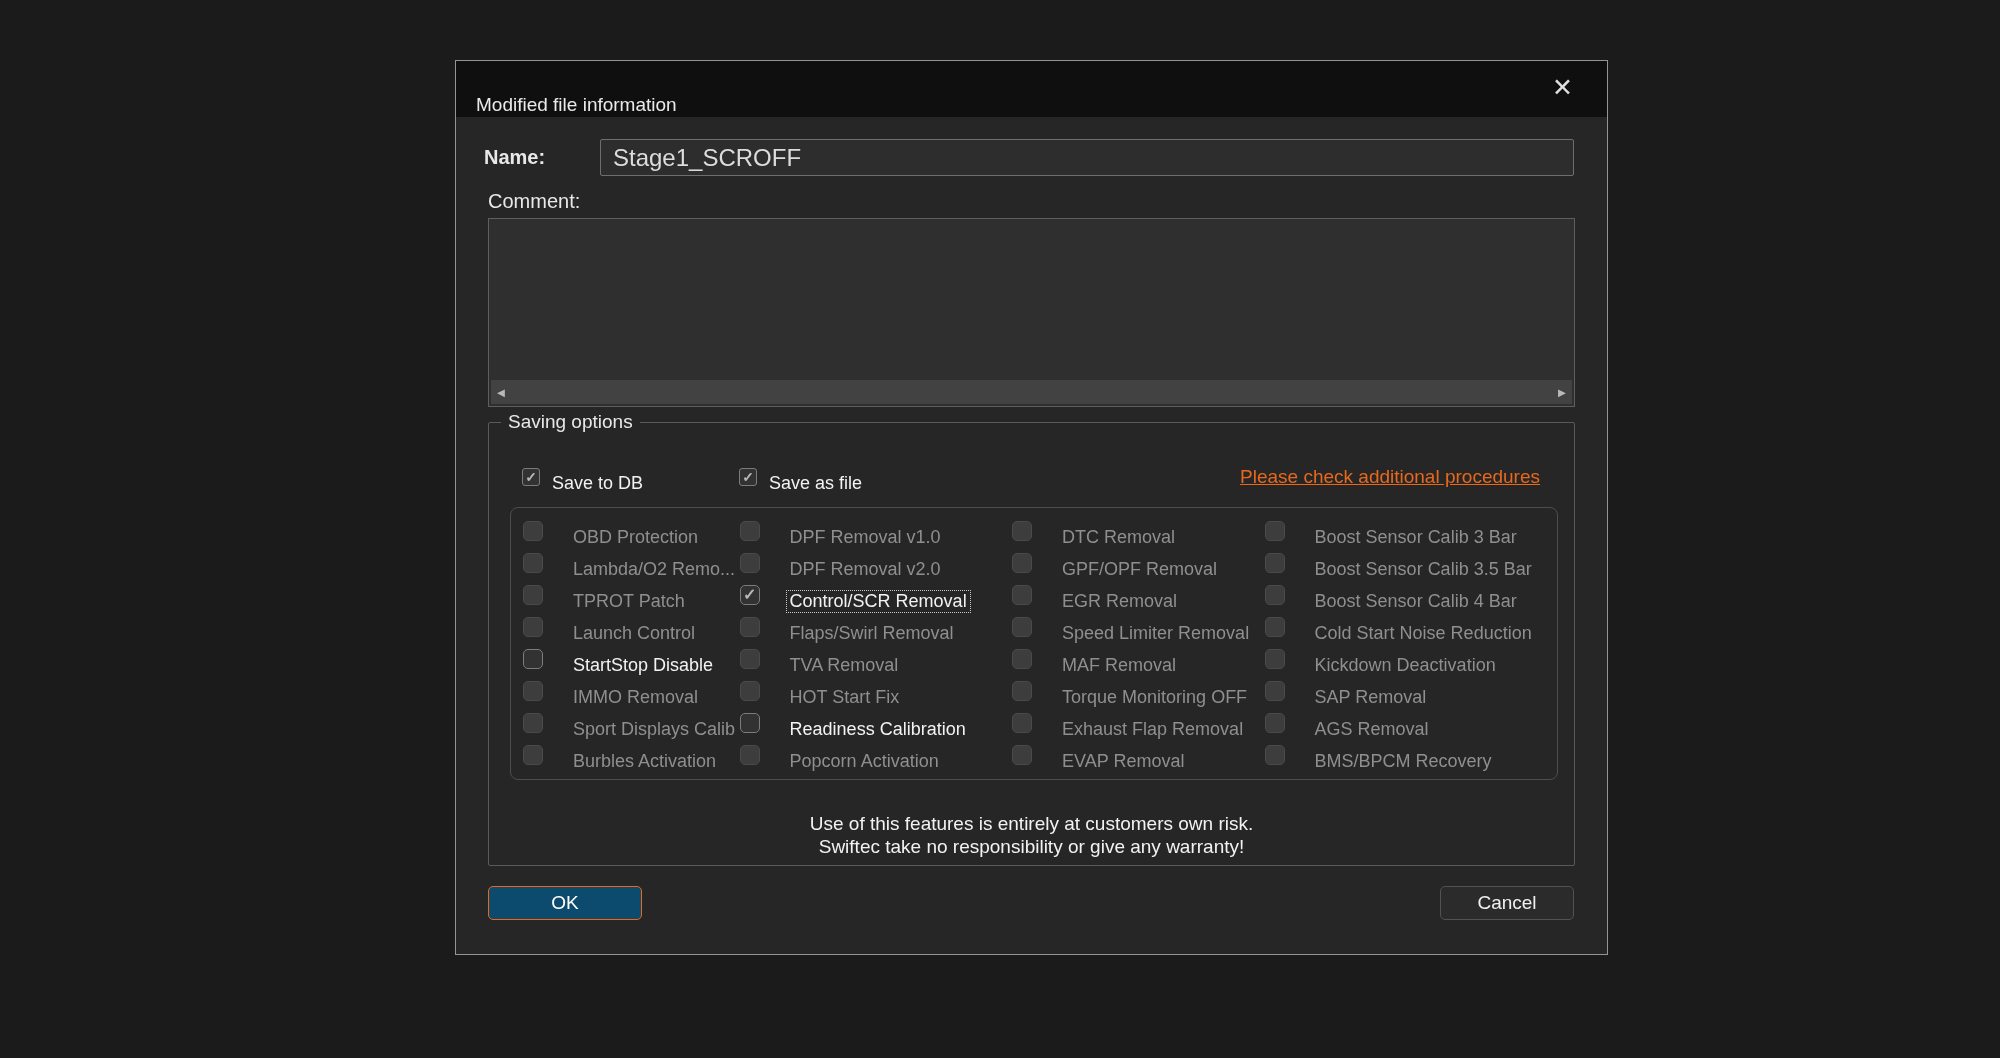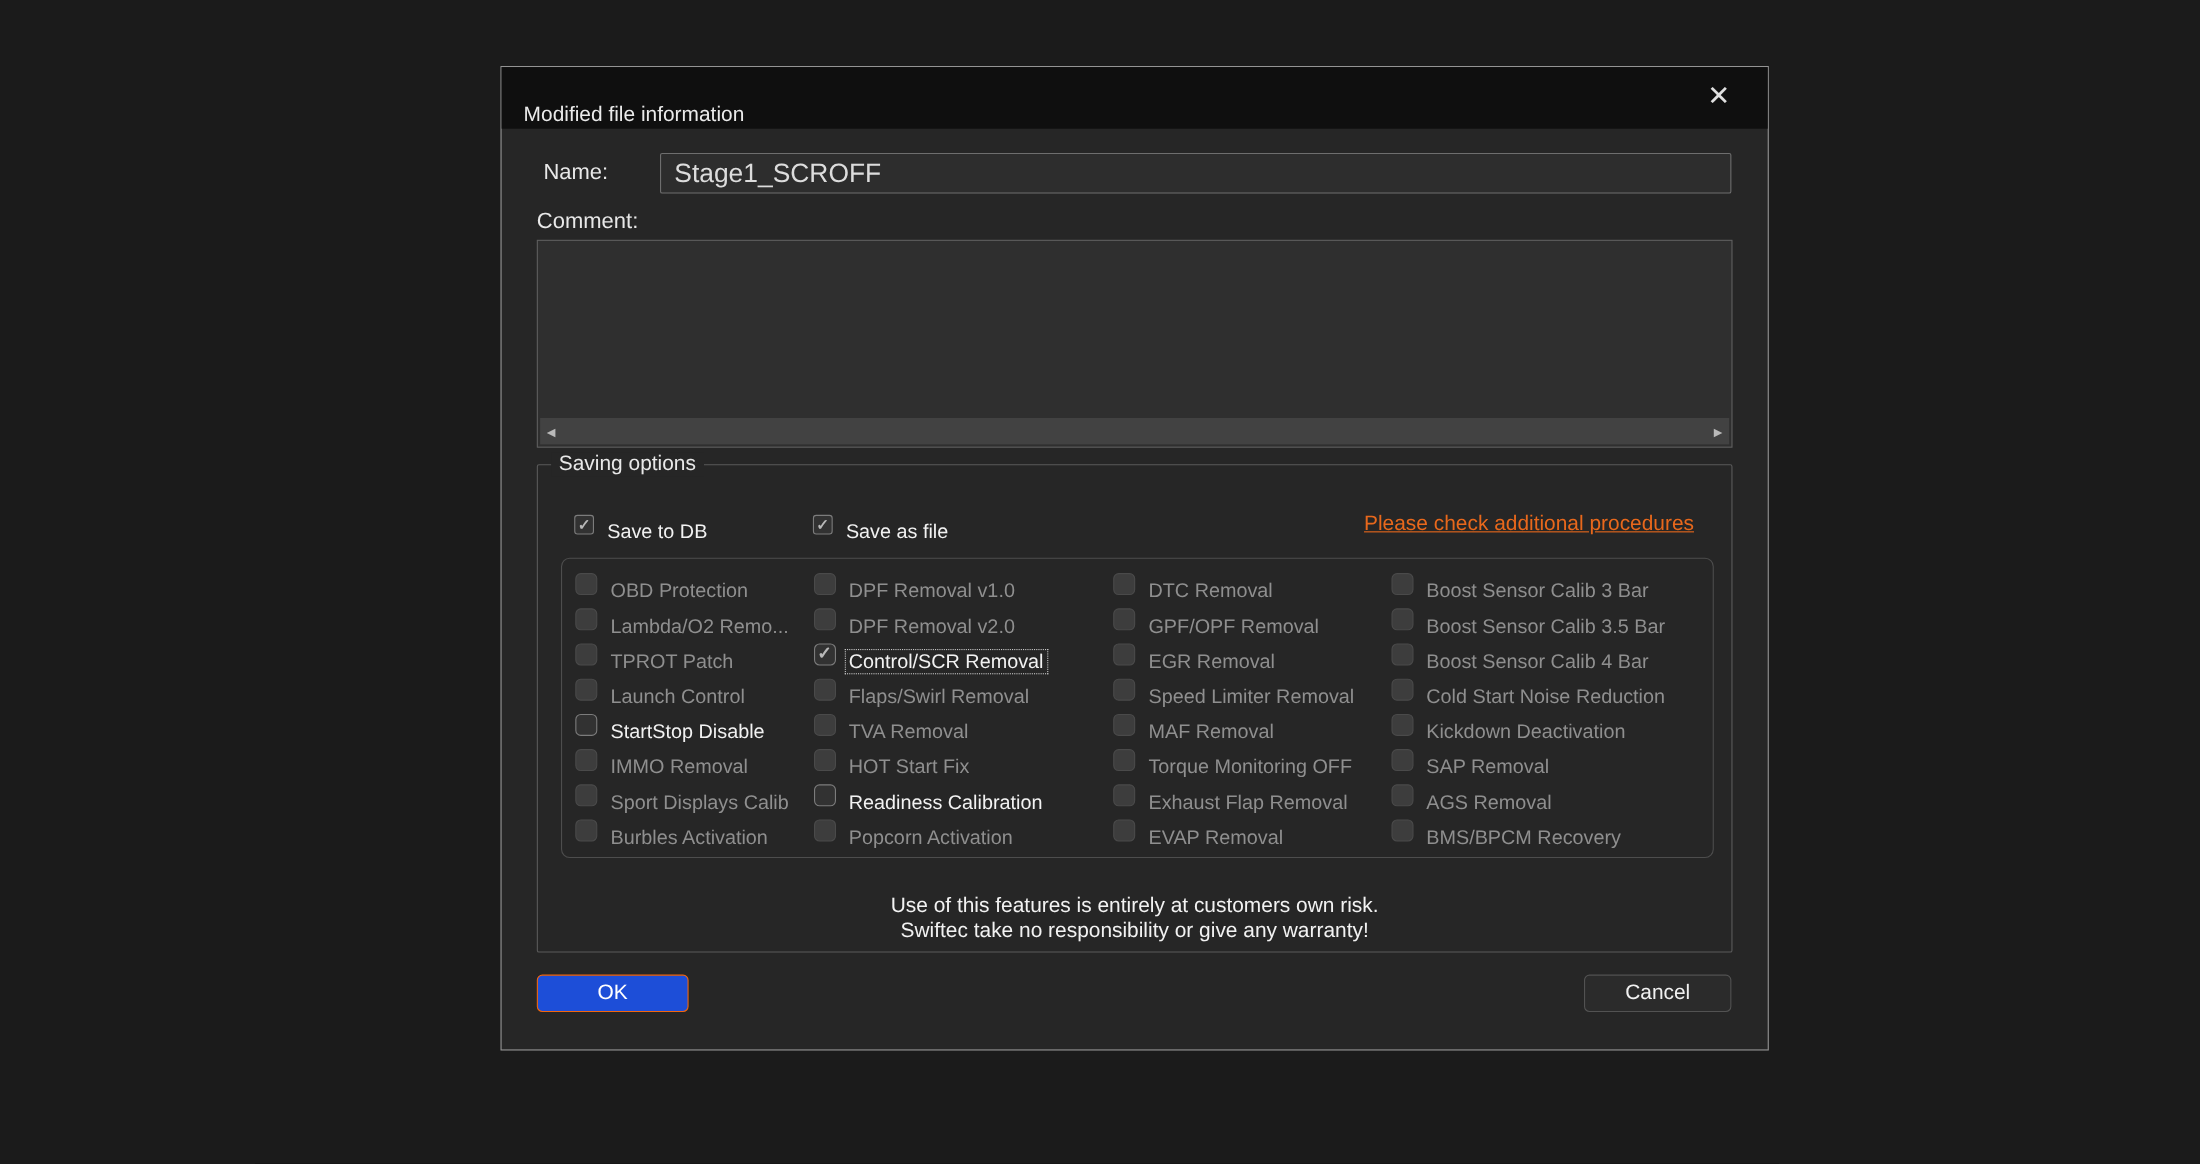--- a/index.html
+++ b/index.html
@@ -53,46 +53,46 @@
   .save-row-item .cb { width:18px; height:18px; border-radius:3px; background:#383838; border-color:#7c7c7c; }
   .save-row-item .mark { font-size:14px; }
 
   .proc-link { position:absolute; right:34px; top:43px; color:#e8681c; font-size:19px;
                text-decoration:underline; cursor:pointer; }
 
   .inner-panel { position:absolute; left:21px; top:84px; width:1048px; height:273px;
                  border:1px solid #4d4d4d; border-radius:8px;
                  display:flex; padding:7px 0 0 12px; }
   .gcol { display:flex; flex-direction:column; }
-  .gcol .gitem { height:32px; }
+  .gcol .gitem { height:32px;gap:18px; }
   .gcol1 { width:217px; } .gcol2 { width:273px; } .gcol3 { width:253px; } .gcol4 { width:293px; }
 
   .warning { position:absolute; left:0; right:0; top:695px; text-align:center;
              color:#f2f2f2; font-size:19px; line-height:23px; }
 
   .btn { position:absolute; top:769px; height:34px; border-radius:5px; font-size:19px;
          display:flex; align-items:center; justify-content:center; cursor:pointer;
          font-family:"Liberation Sans", sans-serif; }
-  .btn-ok { left:32px; width:138px; background:#1d4ed8; color:#ffffff; border:1px solid #f1660e; }
+  .btn-ok { left:32px; width:154px; background:#0c4a6e; color:#ffffff; border:1px solid #f1660e; }
   .btn-cancel { left:984px; width:134px; background:#2b2b2b; color:#f0f0f0; border:1px solid #525252; }
 </style>
 </head>
 <body>
 
 <div class="canvas">
   <div class="dialog">
 
     <div class="titlebar">
       <span class="title">Modified file information</span>
       <span class="close">✕</span>
     </div>
 
     <div class="body">
 
-      <span class="lbl" style="left:38px; top:22px; line-height:37px;">Name:</span>
+      <span class="lbl" style="left:28px; top:22px; line-height:37px;font-weight:bold;">Name:</span>
       <input class="name-input" type="text" value="Stage1_SCROFF" style="">
 
       <span class="lbl" style="left:32px; top:73px;">Comment:</span>
       <div class="comment-box">
         <textarea class="comment-text" value="" style=""></textarea>
         <div class="hscroll">
           <span class="hs-arrow">◄</span>
           <span class="hs-arrow">►</span>
         </div>
       </div>

